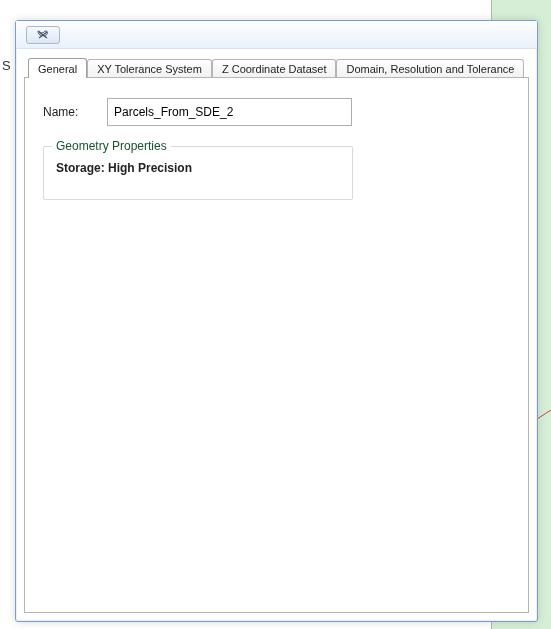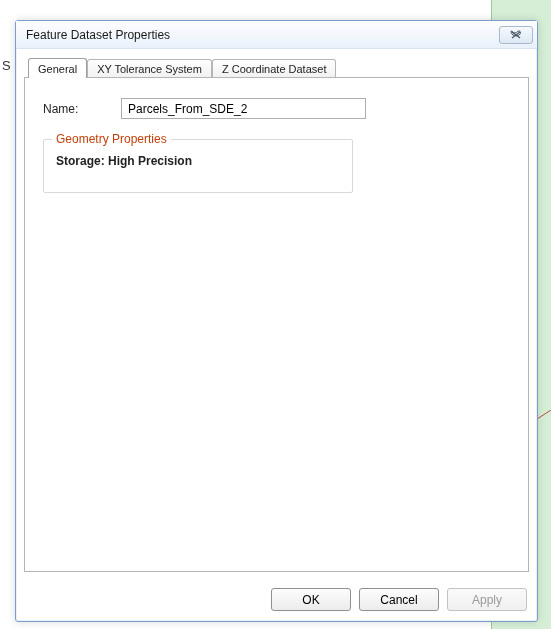--- a/index.html
+++ b/index.html
@@ -109,26 +109,26 @@
     border: 1px solid #b5b5b5;
     background: #fff;
     padding: 20px 18px;
     position: relative;
   }
 
   .row {
     display: flex;
     align-items: center;
     margin-bottom: 20px;
-    gap: 28px;
+    gap: 14px;
   }
   .row label { width: 50px; color: #222; font-size: 12px; }
   .txt {
     width: 245px;
-    height: 21px;
+    height: 28px;
     border: 1px solid #abadb3;
     background: #fff;
     padding: 2px 6px;
     font-size: 12px;
     color: #000;
   }
 
   .groupbox {
     position: relative;
     border: 1px solid #d9d9d9;
@@ -136,21 +136,21 @@
     width: 310px;
     padding: 14px 12px 24px 12px;
     margin-top: 6px;
   }
   .groupbox .legend {
     position: absolute;
     top: -8px; left: 8px;
     background: #fff;
     padding: 0 4px;
     font-size: 12px;
-    color: #c2410c;
+    color: #14532d;
   }
   .groupbox .content {
     font-size: 12px;
     color: #222;
     font-weight: bold;
   }
 
   .buttonbar {
     display: flex;
     justify-content: flex-end;
@@ -179,60 +179,51 @@
 
 <div class="bg-green"></div>
 <svg class="bg-line" viewBox="0 0 90 60">
   <line x1="5" y1="55" x2="90" y2="0" stroke="#c24a4a" stroke-width="1"></line>
 </svg>
 <div class="bg-letter">S</div>
 
 <div class="dialog">
 
   <div class="titlebar">
-    <span class="title">Feature Dataset Properties</span>
     <div class="close-btn">
       <svg viewBox="0 0 14 10">
         <path d="M2 1 C 4 1, 4 3, 6 3 C 8 3, 8 1, 10 1 C 12 1, 12 4, 10 5 C 8 6, 6 6, 4 5 C 2 4, 2 1, 2 1 Z" fill="none" stroke="#4a5568" stroke-width="1"></path>
         <path d="M3 2 L11 8 M11 2 L3 8" stroke="#4a5568" stroke-width="1.2"></path>
       </svg>
     </div>
   </div>
 
   <div class="body">
     <div class="tabstrip">
       <div class="tab active">
         <span>General</span>
       </div>
       <div class="tab">
         <span>XY Tolerance System</span>
       </div>
       <div class="tab">
         <span>Z Coordinate Dataset</span>
       </div>
+      <div class="tab">
+        <span>Domain, Resolution and Tolerance</span>
+      </div>
     </div>
 
     <div class="tabpage">
       <div class="row">
         <label>Name:</label>
         <input class="txt" type="text" value="Parcels_From_SDE_2" style="">
       </div>
 
       <div class="groupbox">
         <span class="legend">Geometry Properties</span>
         <div class="content">Storage: High Precision</div>
       </div>
     </div>
   </div>
 
-  <div class="buttonbar">
-    <div class="btn">
-      <span>OK</span>
-    </div>
-    <div class="btn">
-      <span>Cancel</span>
-    </div>
-    <div class="btn disabled">
-      <span>Apply</span>
-    </div>
-  </div>
 
 </div>
 
 </body></html>

